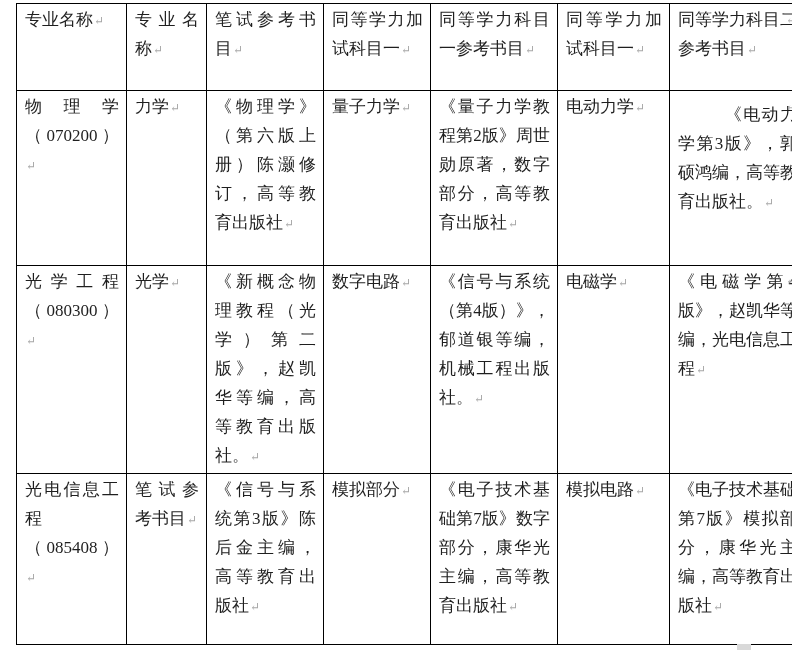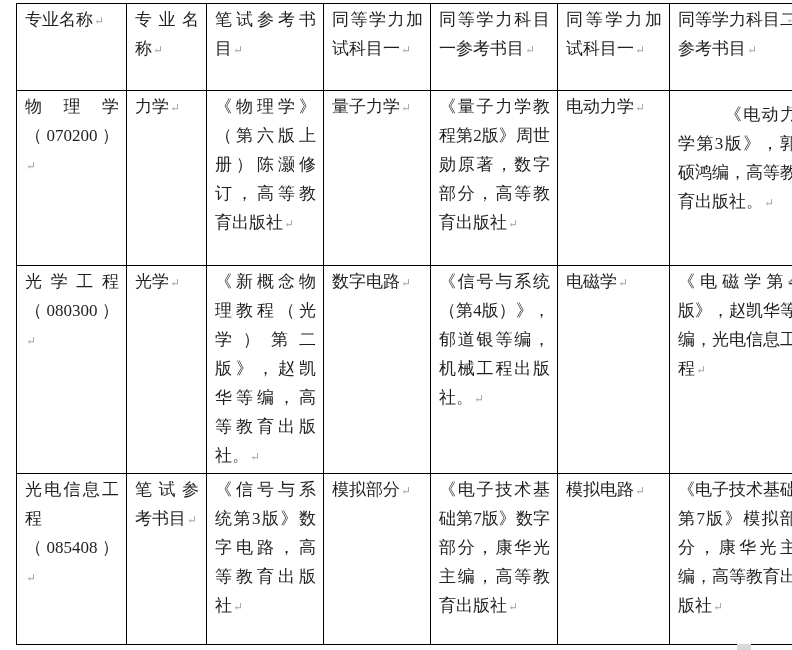--- a/index.html
+++ b/index.html
@@ -117,21 +117,21 @@
         <td><span class="p">光学</span></td>
         <td><span class="p">《新概念物理教程（光学）第二版》，赵凯华等编，高等教育出版社。</span></td>
         <td><span class="p">数字电路</span></td>
         <td><span class="p">《信号与系统（第4版）》，郁道银等编，机械工程出版社。</span></td>
         <td><span class="p">电磁学</span></td>
         <td><span class="p">《电磁学第4版》，赵凯华等编，光电信息工程</span></td>
       </tr>
       <tr class="body-row-3">
         <td><span class="p">光电信息工程（085408）</span></td>
         <td><span class="p">笔试参考书目</span></td>
-        <td><span class="p">《信号与系统第3版》数字电路，高等教育出版社</span></td>
+        <td><span class="p">《信号与系统第3版》陈后金主编，高等教育出版社</span></td>
         <td><span class="p">模拟部分</span></td>
         <td><span class="p">《电子技术基础第7版》数字部分，康华光主编，高等教育出版社</span></td>
         <td><span class="p">模拟电路</span></td>
         <td><span class="p">《电子技术基础第7版》模拟部分，康华光主编，高等教育出版社</span></td>
       </tr>
     </tbody>
   </table>
 
   <span class="row-mark m0">↵</span>
   <span class="row-mark m1">↵</span>

